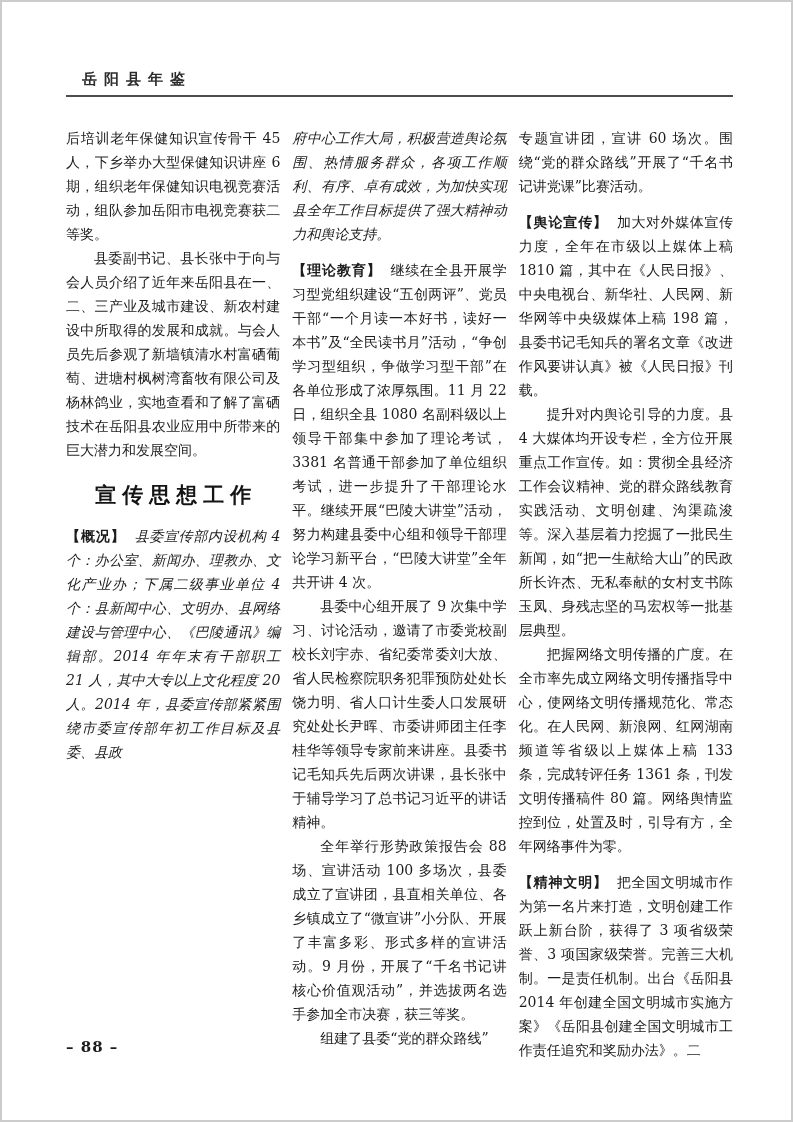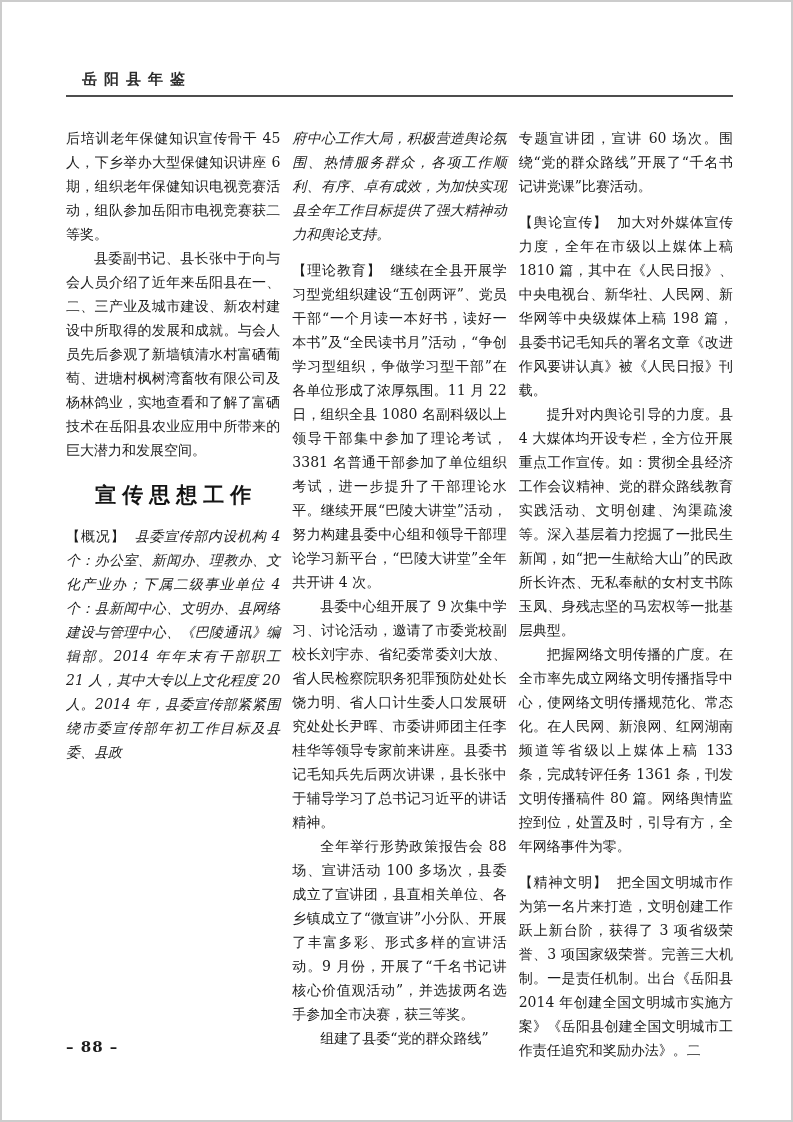--- a/index.html
+++ b/index.html
@@ -49,21 +49,21 @@
     line-height: 24px;
     text-align: justify;
     color: #1c1c1c;
   }
   .col p.indent { text-indent: 2em; }
   .col p.kaiti { font-style: italic; }
   .col p.entry { margin-top: 12px; }
   .col > :first-child { margin-top: 0; }
   .entry-title {
     font-family: "DejaVu Sans", "Liberation Sans", sans-serif;
-    font-weight: 400;
+    font-weight: 700;
     font-style: normal;
     margin-right: 9px;
     letter-spacing: 0.3px;
   }
   .byline {
     text-align: right !important;
     padding-right: 6px;
     font-style: italic;
   }
   .section-title {

